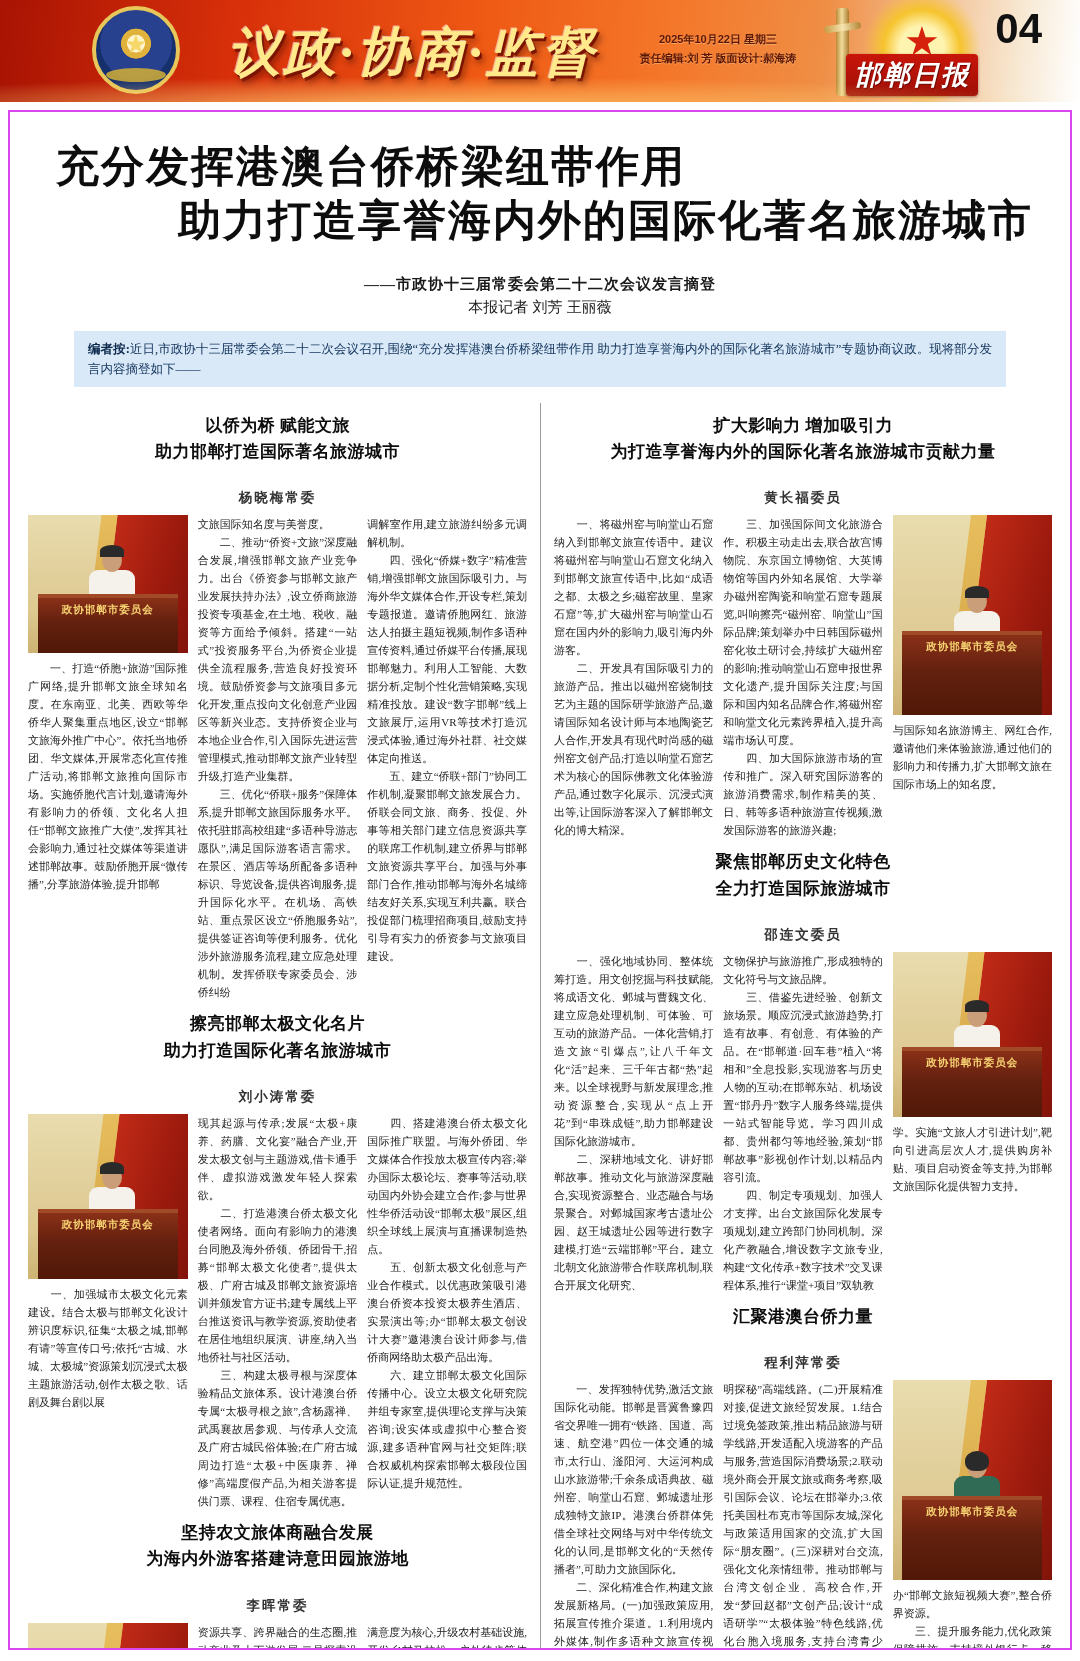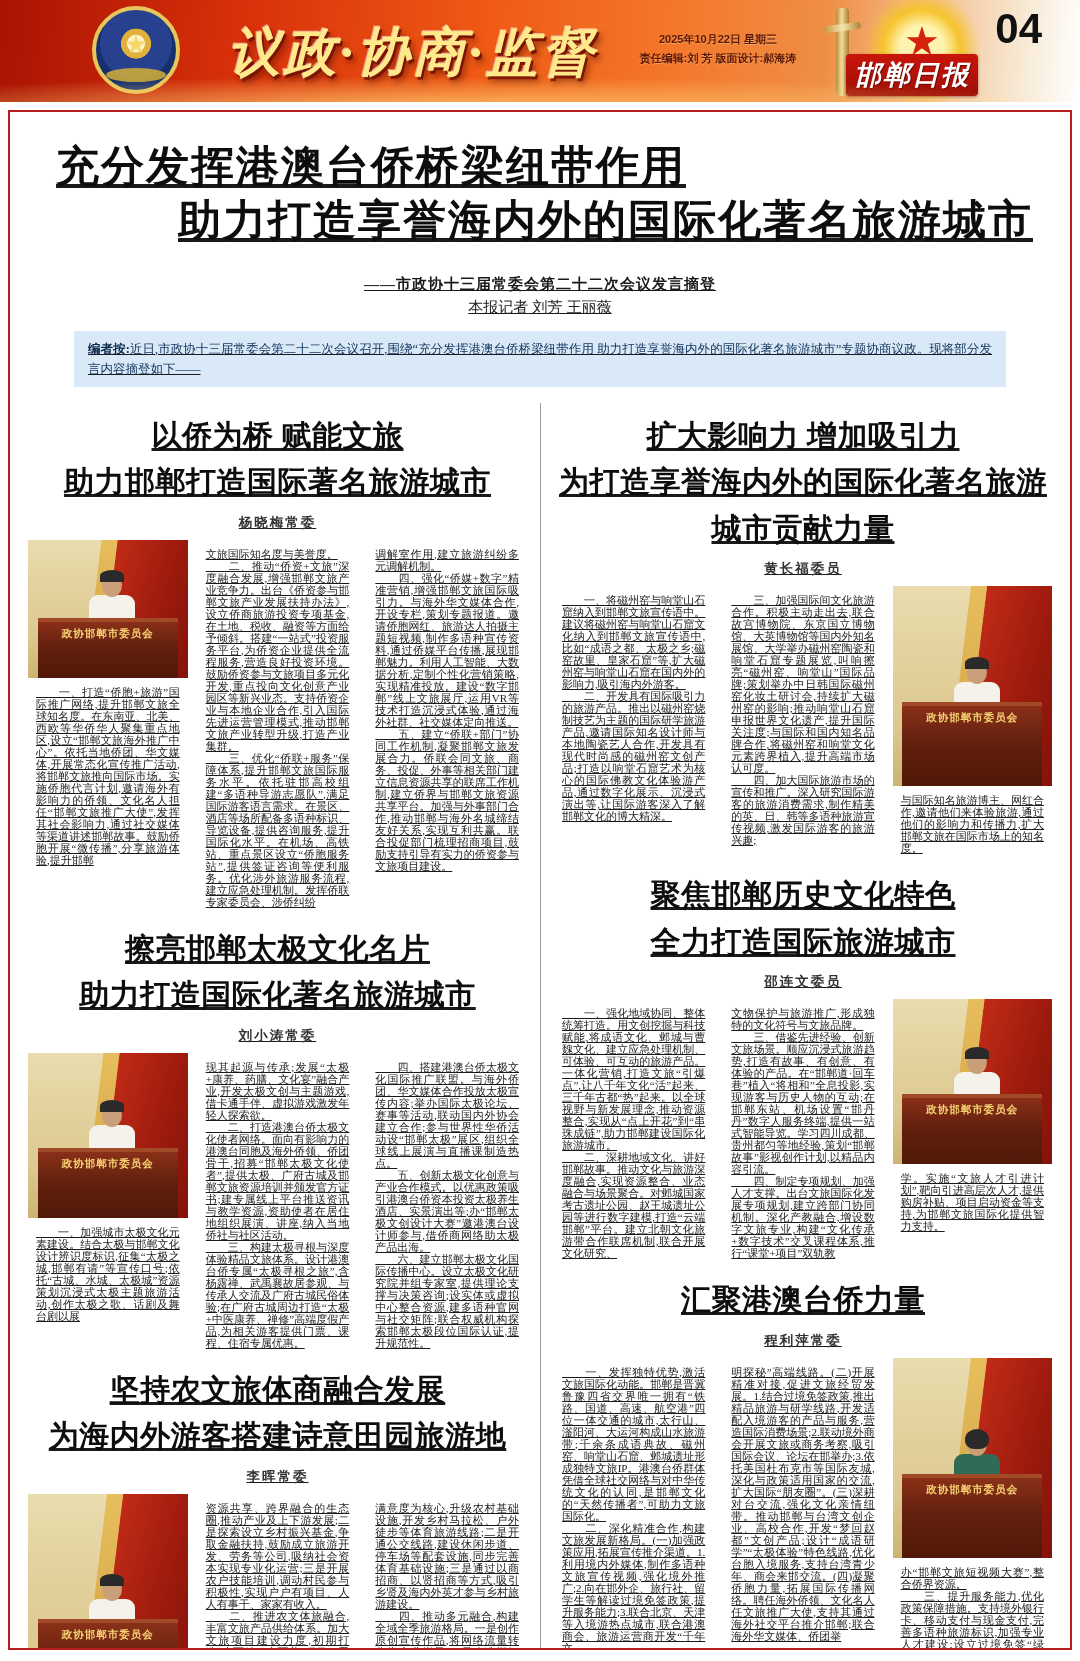--- a/index.html
+++ b/index.html
@@ -33,48 +33,48 @@
   .burst::before{content:"★";position:absolute;left:0;right:0;top:30px;text-align:center;color:#d6220c;font-size:40px;}
   .masthead{position:absolute;left:846px;top:54px;width:132px;height:42px;border-radius:4px;
     background:linear-gradient(180deg,#c9150a,#9e0f06);display:flex;align-items:center;justify-content:center;
     box-shadow:0 1px 3px rgba(80,0,0,.5);}
   .masthead span{color:#fff;font-weight:900;font-style:italic;font-size:27px;letter-spacing:2px;
     font-family:"Liberation Serif",serif;text-shadow:1px 1px 0 #6e0a02;}
   .pageno{position:absolute;right:38px;top:8px;font-family:"Liberation Sans",sans-serif;
     font-weight:900;font-size:42px;color:#111;line-height:1;}
 
   
-  .frame{margin:8px;border:2px solid #b91c1c;padding:14px 18px 10px 18px;box-sizing:border-box;
-    height:1540px;overflow:hidden;text-decoration:underline;}
+  .frame{margin:8px;border:2px solid #d946ef;padding:14px 18px 10px 18px;box-sizing:border-box;
+    height:1540px;overflow:hidden;}
 
   
   .lead h1{margin:14px 0 6px 0;font-family:"Liberation Sans",sans-serif;font-weight:900;color:#0d0d0d;}
   .lead .hl1{font-size:43px;letter-spacing:2px;margin-left:28px;line-height:1.25;}
   .lead .hl2{font-size:43px;letter-spacing:2px;margin-left:150px;line-height:1.25;}
   .lead .sub{ text-align:center;font-size:15px;font-weight:bold;margin-top:27px;letter-spacing:1px;}
   .lead .byline{text-align:center;font-size:15px;color:#222;margin-top:4px;font-family:"Liberation Sans",sans-serif;}
   .note{margin:14px 46px 16px 46px;background:#d9e9f7;padding:8px 14px;font-size:12.5px;line-height:20px;
     color:#12335c;text-align:justify;}
   .note b{color:#0c2a4d;}
 
   
   .halves{display:flex;}
   .half{width:50%;box-sizing:border-box;}
   .half.right{border-left:1px solid #9a9a9a;padding-left:13px;}
   .half.left{padding-right:13px;}
 
   
   .article{margin-top:10px;}
   .article h2{margin:8px 0 0 0;text-align:center;font-family:"Liberation Serif",serif;
-    font-weight:900;color:#0d0d0d;font-size:30px;line-height:1.55;letter-spacing:.5px;}
-  .article .author{text-align:center;font-size:13.5px;color:#333;margin:8px 0 8px 0;font-weight:bold;
+    font-weight:900;color:#0d0d0d;font-size:17px;line-height:1.55;letter-spacing:.5px;}
+  .article .author{text-align:center;font-size:13.5px;color:#333;margin:24px 0 8px 0;font-weight:bold;
     font-family:"Liberation Sans",sans-serif;letter-spacing:2px;}
   .cols{display:flex;gap:10px;}
   .col{flex:1;min-width:0;}
-  .colp{margin:8px;font-size:11px;line-height:12px;text-align:justify;white-space:pre-line;color:#1c1c1c;}
+  .colp{margin:0;font-size:11px;line-height:18px;text-align:justify;white-space:pre-line;color:#1c1c1c;}
 
   
   .photo{position:relative;width:100%;overflow:hidden;margin-bottom:6px;
     background:linear-gradient(180deg,#e9dcae 0%,#ddc890 70%,#cdb273 100%);}
   .ph-sm{height:138px;} .ph-md{height:165px;} .ph-lg{height:200px;} .ph-xl{height:215px;}
   .drape{position:absolute;right:-14px;top:-12px;width:58%;height:118%;
     background:linear-gradient(100deg,#c22b17 0%,#9c1a0d 55%,#7e130a 100%);
     transform:skewX(-7deg);border-radius:0 0 0 34%;}
   .drape::before{content:"";position:absolute;left:-16px;top:0;width:16px;height:100%;
     background:linear-gradient(180deg,#e8b33c,#c98f22);opacity:.7;}

